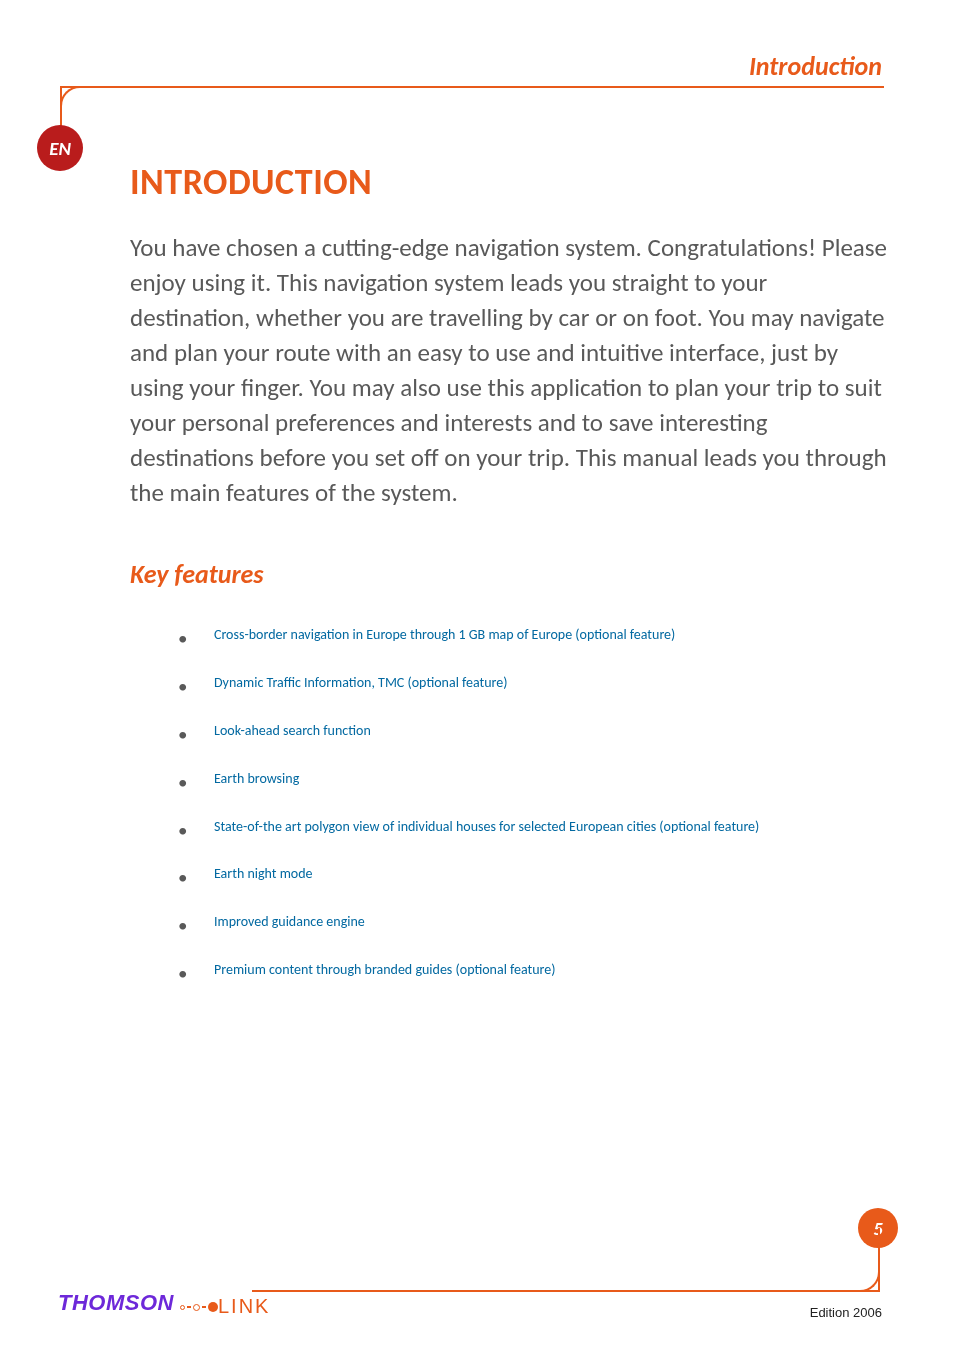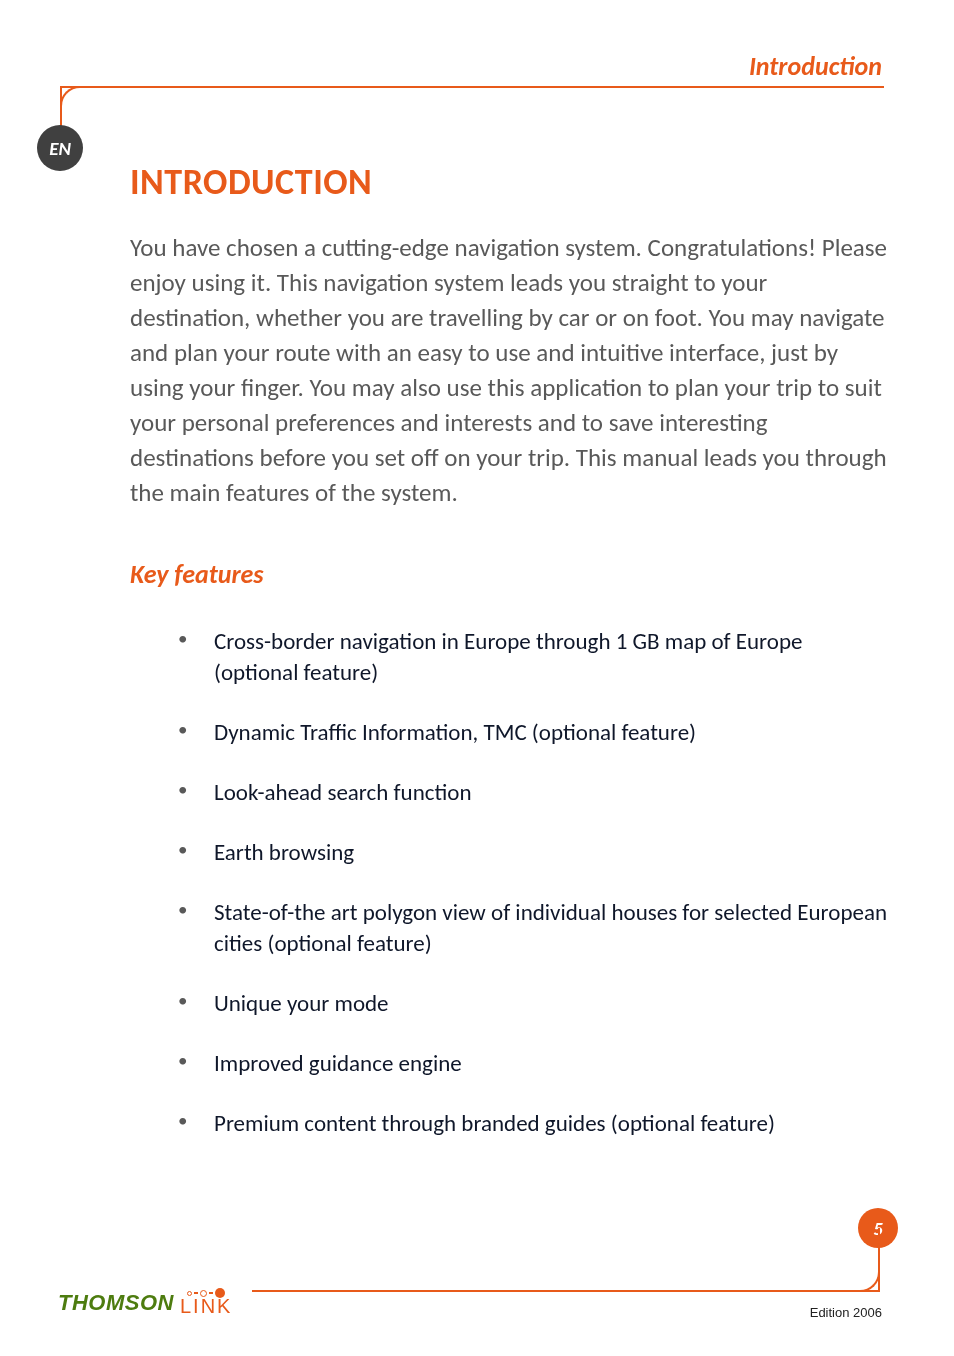--- a/index.html
+++ b/index.html
@@ -27,21 +27,21 @@
     right: 70px;
     height: 2px;
     background: #e85a1a;
   }
   .lang-badge {
     position: absolute;
     top: 125px;
     left: 37px;
     width: 46px;
     height: 46px;
-    background: #404040;
+    background: #b91c1c;
     border-radius: 50%;
     color: #ffffff;
     font-style: italic;
     font-weight: 700;
     font-size: 19px;
     display: flex;
     align-items: center;
     justify-content: center;
   }
   .vert-line {
@@ -89,22 +89,22 @@
     font-weight: 700;
     margin-bottom: 36px;
     font-style: italic;
   }
   ul.features {
     list-style: none;
     padding-left: 48px;
   }
   ul.features li {
     position: relative;
-    font-size: 23px;
-    color: #0f172a;
+    font-size: 14px;
+    color: #0369a1;
     font-weight: 300;
     line-height: 1.35;
     margin-bottom: 22px;
     padding-left: 36px;
     margin-top: 29px;
   }
   ul.features li::before {
     content: "•";
     position: absolute;
     left: 0;
@@ -157,30 +157,30 @@
   }
   .footer-logo {
     position: absolute;
     left: 58px;
     bottom: 40px;
     display: flex;
     align-items: flex-end;
     gap: 4px;
   }
   .footer-logo .thomson {
-    color: #4d7c0f;
+    color: #6d28d9;
     font-family: Arial, Helvetica, sans-serif;
     font-weight: 900;
     font-size: 22px;
     font-style: italic;
     letter-spacing: 0.5px;
   }
   .footer-logo .link-logo {
     display: flex;
-    flex-direction: column;
+    flex-direction: row;
     align-items: center;
     margin-left: 2px;
   }
   .footer-logo .dots {
     display: flex;
     gap: 2px;
     align-items: center;
     margin-bottom: -2px;
   }
   .footer-logo .dot-s {
@@ -225,21 +225,21 @@
 <div class="content">
   <h1 class="main-heading">INTRODUCTION</h1>
   <p class="intro-text">You have chosen a cutting-edge navigation system. Congratulations! Please enjoy using it. This navigation system leads you straight to your destination, whether you are travelling by car or on foot. You may navigate and plan your route with an easy to use and intuitive interface, just by using your finger. You may also use this application to plan your trip to suit your personal preferences and interests and to save interesting destinations before you set off on your trip. This manual leads you through the main features of the system.</p>
   <h2 class="sub-heading">Key features</h2>
   <ul class="features">
     <li>Cross-border navigation in Europe through 1 GB map of Europe (optional feature)</li>
     <li>Dynamic Traffic Information, TMC (optional feature)</li>
     <li>Look-ahead search function</li>
     <li>Earth browsing</li>
     <li>State-of-the art polygon view of individual houses for selected European cities (optional feature)</li>
-    <li>Unique your mode</li>
+    <li>Earth night mode</li>
     <li>Improved guidance engine</li>
     <li>Premium content through branded guides (optional feature)</li>
   </ul>
 </div>
 
 <div class="page-badge">5</div>
 <div class="vert-line-bottom"></div>
 <div class="footer-line"></div>
 <div class="corner-curve-bottom"></div>
 

